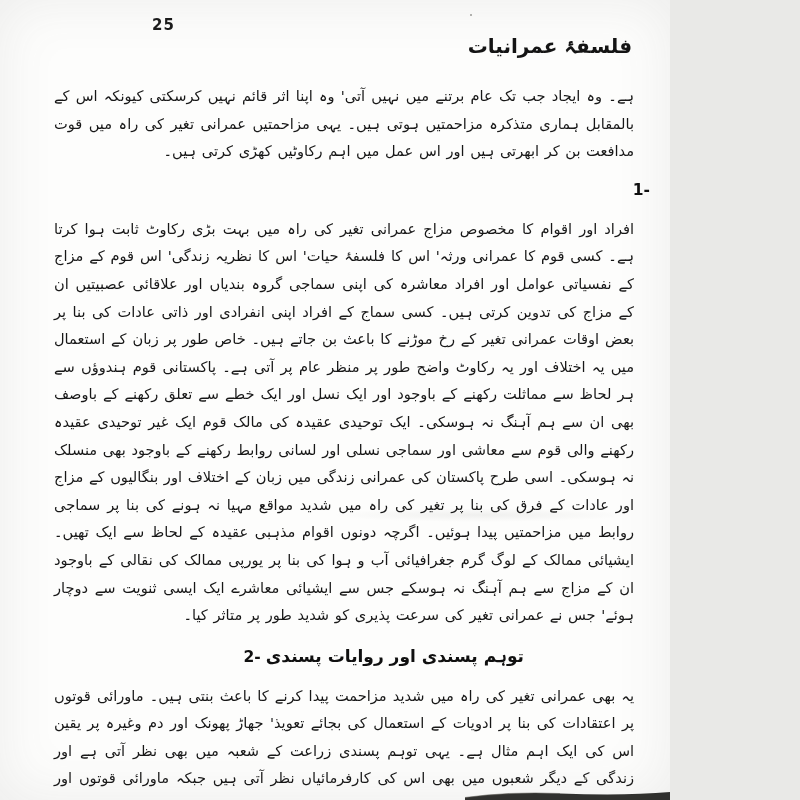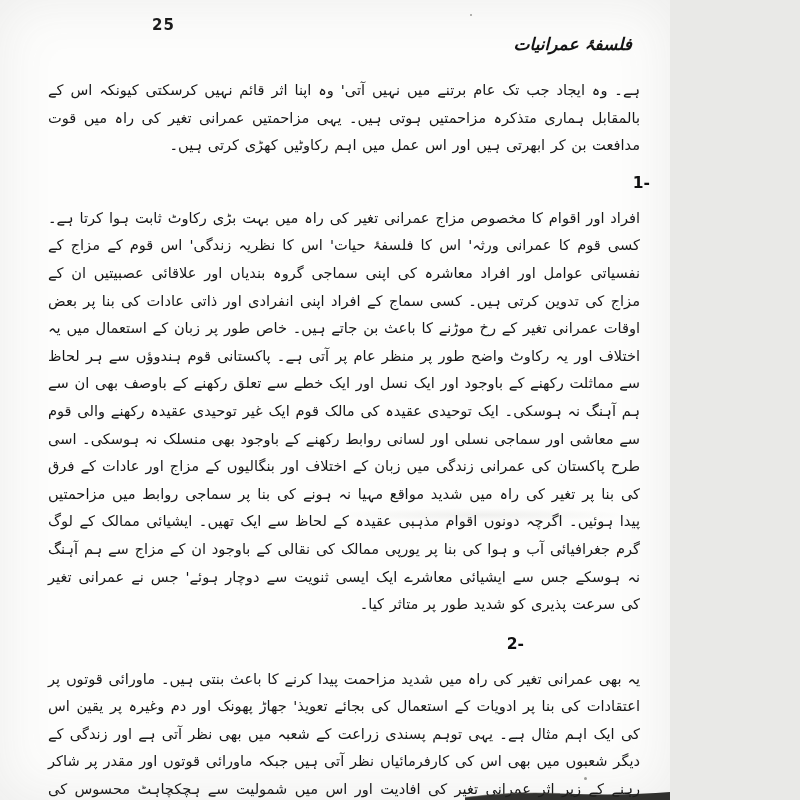--- a/index.html
+++ b/index.html
@@ -20,37 +20,36 @@
   .page-number {
     position: absolute;
     top: 16px; left: 152px;
     font-size: 15px; font-weight: bold;
     letter-spacing: 1px;
     color: #1b1b1b;
   }
   .running-title {
     position: absolute;
     top: 34px; right: 38px;
-    font-size: 17px; font-weight: bold;
+    font-size: 20px; font-weight: bold;
     color: #141414;
     direction: rtl;
-    font-style: italic;
   }
   
   .content {
     position: absolute;
     top: 66px; left: 38px; right: 20px;
   }
   .para {
     direction: rtl;
     text-align: justify;
     text-justify: inter-word;
     font-size: 14.6px;
     line-height: 27.6px;
-    margin: 10px;
+    margin: 16px;
     color: #171717;
     word-spacing: 1px;
   }
   .section-heading {
     display: flex;
     justify-content: flex-end;
     align-items: baseline;
     gap: 5px;
     font-size: 17px;
     font-weight: bold;
@@ -100,20 +99,21 @@
     <p class="para">ہے۔ وہ ایجاد جب تک عام برتنے میں نہیں آتی' وہ اپنا اثر قائم نہیں کرسکتی کیونکہ اس کے بالمقابل ہماری متذکرہ مزاحمتیں ہوتی ہیں۔ یہی مزاحمتیں عمرانی تغیر کی راہ میں قوت مدافعت بن کر ابھرتی ہیں اور اس عمل میں اہم رکاوٹیں کھڑی کرتی ہیں۔</p>
 
     <div class="section-heading heading-1">
       <span class="sec-num">1-</span>
     </div>
 
     <p class="para">افراد اور اقوام کا مخصوص مزاج عمرانی تغیر کی راہ میں بہت بڑی رکاوٹ ثابت ہوا کرتا ہے۔ کسی قوم کا عمرانی ورثہ' اس کا فلسفۂ حیات' اس کا نظریہ زندگی' اس قوم کے مزاج کے نفسیاتی عوامل اور افراد معاشرہ کی اپنی سماجی گروہ بندیاں اور علاقائی عصبیتیں ان کے مزاج کی تدوین کرتی ہیں۔ کسی سماج کے افراد اپنی انفرادی اور ذاتی عادات کی بنا پر بعض اوقات عمرانی تغیر کے رخ موڑنے کا باعث بن جاتے ہیں۔ خاص طور پر زبان کے استعمال میں یہ اختلاف اور یہ رکاوٹ واضح طور پر منظر عام پر آتی ہے۔ پاکستانی قوم ہندوؤں سے ہر لحاظ سے مماثلت رکھنے کے باوجود اور ایک نسل اور ایک خطے سے تعلق رکھنے کے باوصف بھی ان سے ہم آہنگ نہ ہوسکی۔ ایک توحیدی عقیدہ کی مالک قوم ایک غیر توحیدی عقیدہ رکھنے والی قوم سے معاشی اور سماجی نسلی اور لسانی روابط رکھنے کے باوجود بھی منسلک نہ ہوسکی۔ اسی طرح پاکستان کی عمرانی زندگی میں زبان کے اختلاف اور بنگالیوں کے مزاج اور عادات کے فرق کی بنا پر تغیر کی راہ میں شدید مواقع مہیا نہ ہونے کی بنا پر سماجی روابط میں مزاحمتیں پیدا ہوئیں۔ اگرچہ دونوں اقوام مذہبی عقیدہ کے لحاظ سے ایک تھیں۔ ایشیائی ممالک کے لوگ گرم جغرافیائی آب و ہوا کی بنا پر یورپی ممالک کی نقالی کے باوجود ان کے مزاج سے ہم آہنگ نہ ہوسکے جس سے ایشیائی معاشرے ایک ایسی ثنویت سے دوچار ہوئے' جس نے عمرانی تغیر کی سرعت پذیری کو شدید طور پر متاثر کیا۔</p>
 
     <div class="section-heading heading-2">
       <span class="sec-num">2-</span>
+      <span class="sec-title">توہم پسندی اور روایات پسندی</span>
     </div>
 
     <p class="para">یہ بھی عمرانی تغیر کی راہ میں شدید مزاحمت پیدا کرنے کا باعث بنتی ہیں۔ ماورائی قوتوں پر اعتقادات کی بنا پر ادویات کے استعمال کی بجائے تعویذ' جھاڑ پھونک اور دم وغیرہ پر یقین اس کی ایک اہم مثال ہے۔ یہی توہم پسندی زراعت کے شعبہ میں بھی نظر آتی ہے اور زندگی کے دیگر شعبوں میں بھی اس کی کارفرمائیاں نظر آتی ہیں جبکہ ماورائی قوتوں اور مقدر پر شاکر رہنے کے زیر اثر عمرانی تغیر کی افادیت اور اس میں شمولیت سے ہچکچاہٹ محسوس کی جاتی ہے۔ ایسے میں ایجادات ایک مخصوص طبقہ میں پہلے عمرانی تغیرات لاتی ہیں۔ اس کی ایک وجہ یہ بھی ہے کہ صرف ان ہی طبقات میں ان ایجادات سے مستفید ہونے کی صلاحیت موجود ہوتی ہے اور پھر جب وہ عام ہوتی ہیں تو پھر وہ دیگر معاشرے کے حصوں پر بھی اثر انداز ہونے لگتی ہیں کیونکہ عام لوگ ان نئی ایجادات اور اختراعات کو توہم پرستی کی بنا پر بدعت اور شیطانی فعل قرار دیتے ہیں۔ مثلاً آج سے چند سال قبل ہمارے ملک میں عام لوگ ہی نہیں پڑھے لکھے لوگ خصوصاً کم علم مولوی حضرات</p>
 
   </div>
 
   <div class="ghost-blur"></div>
   <div class="speck speck-1"></div>
   <div class="speck speck-2"></div>
 

